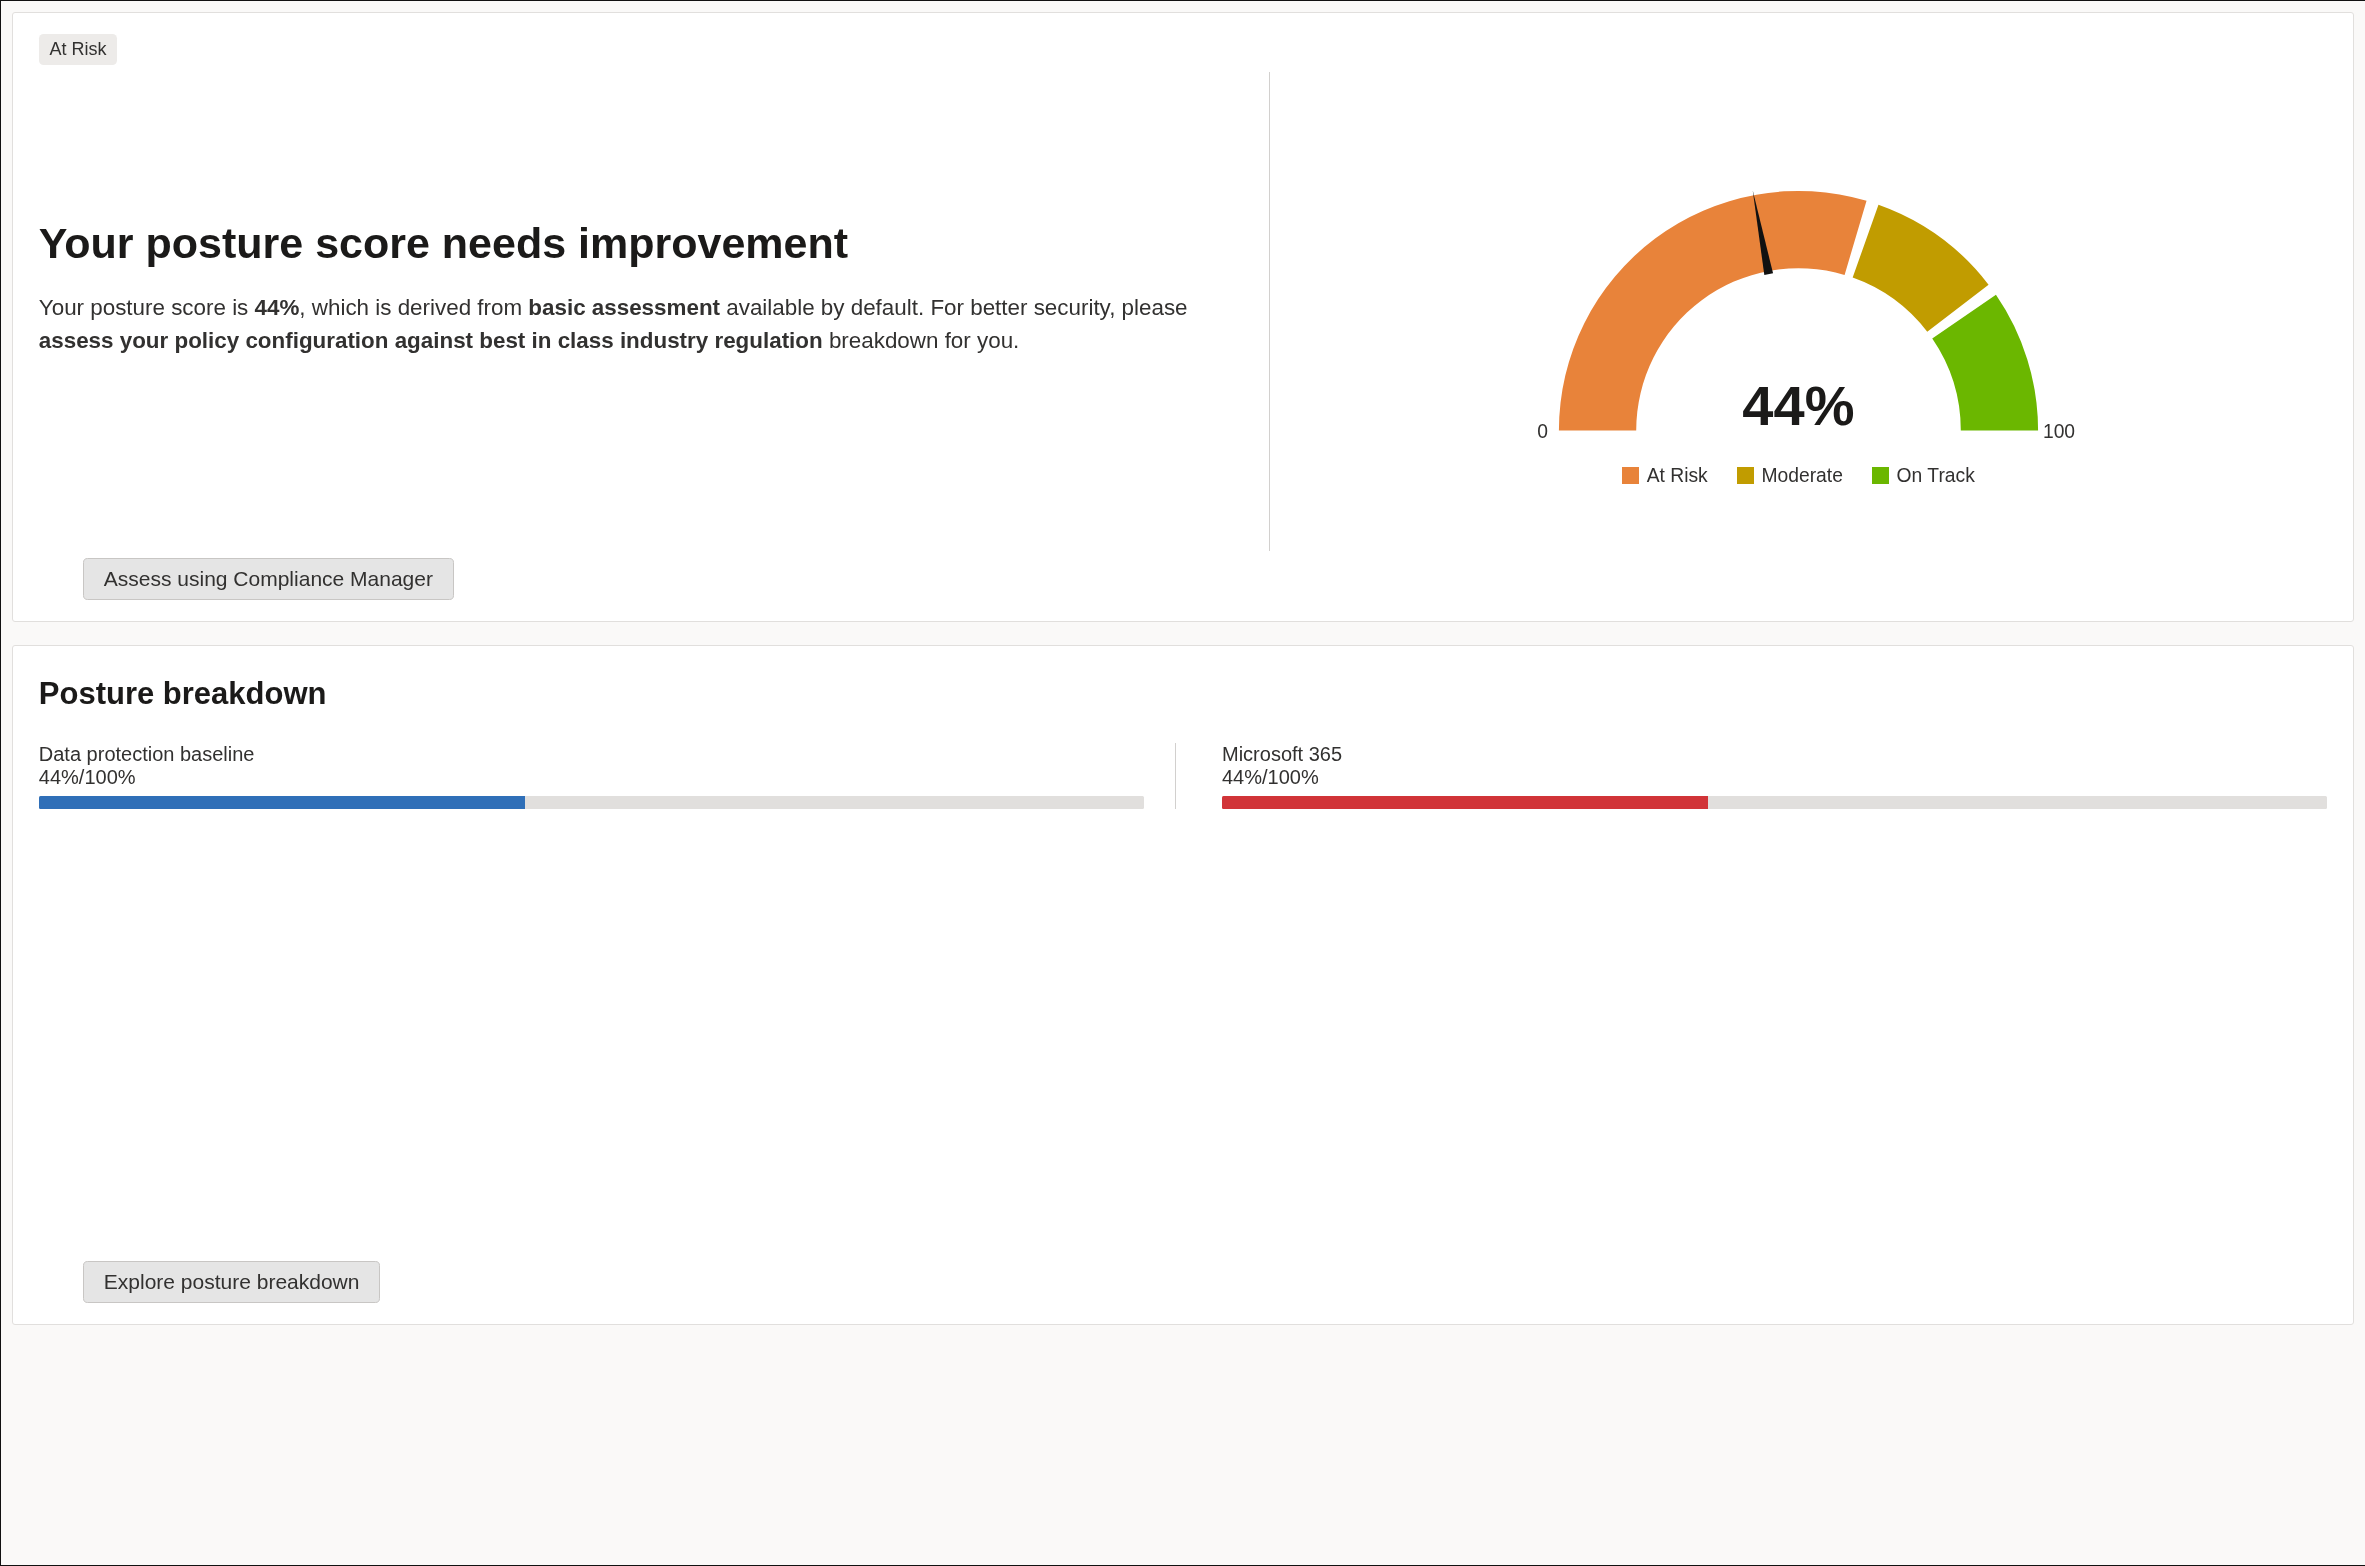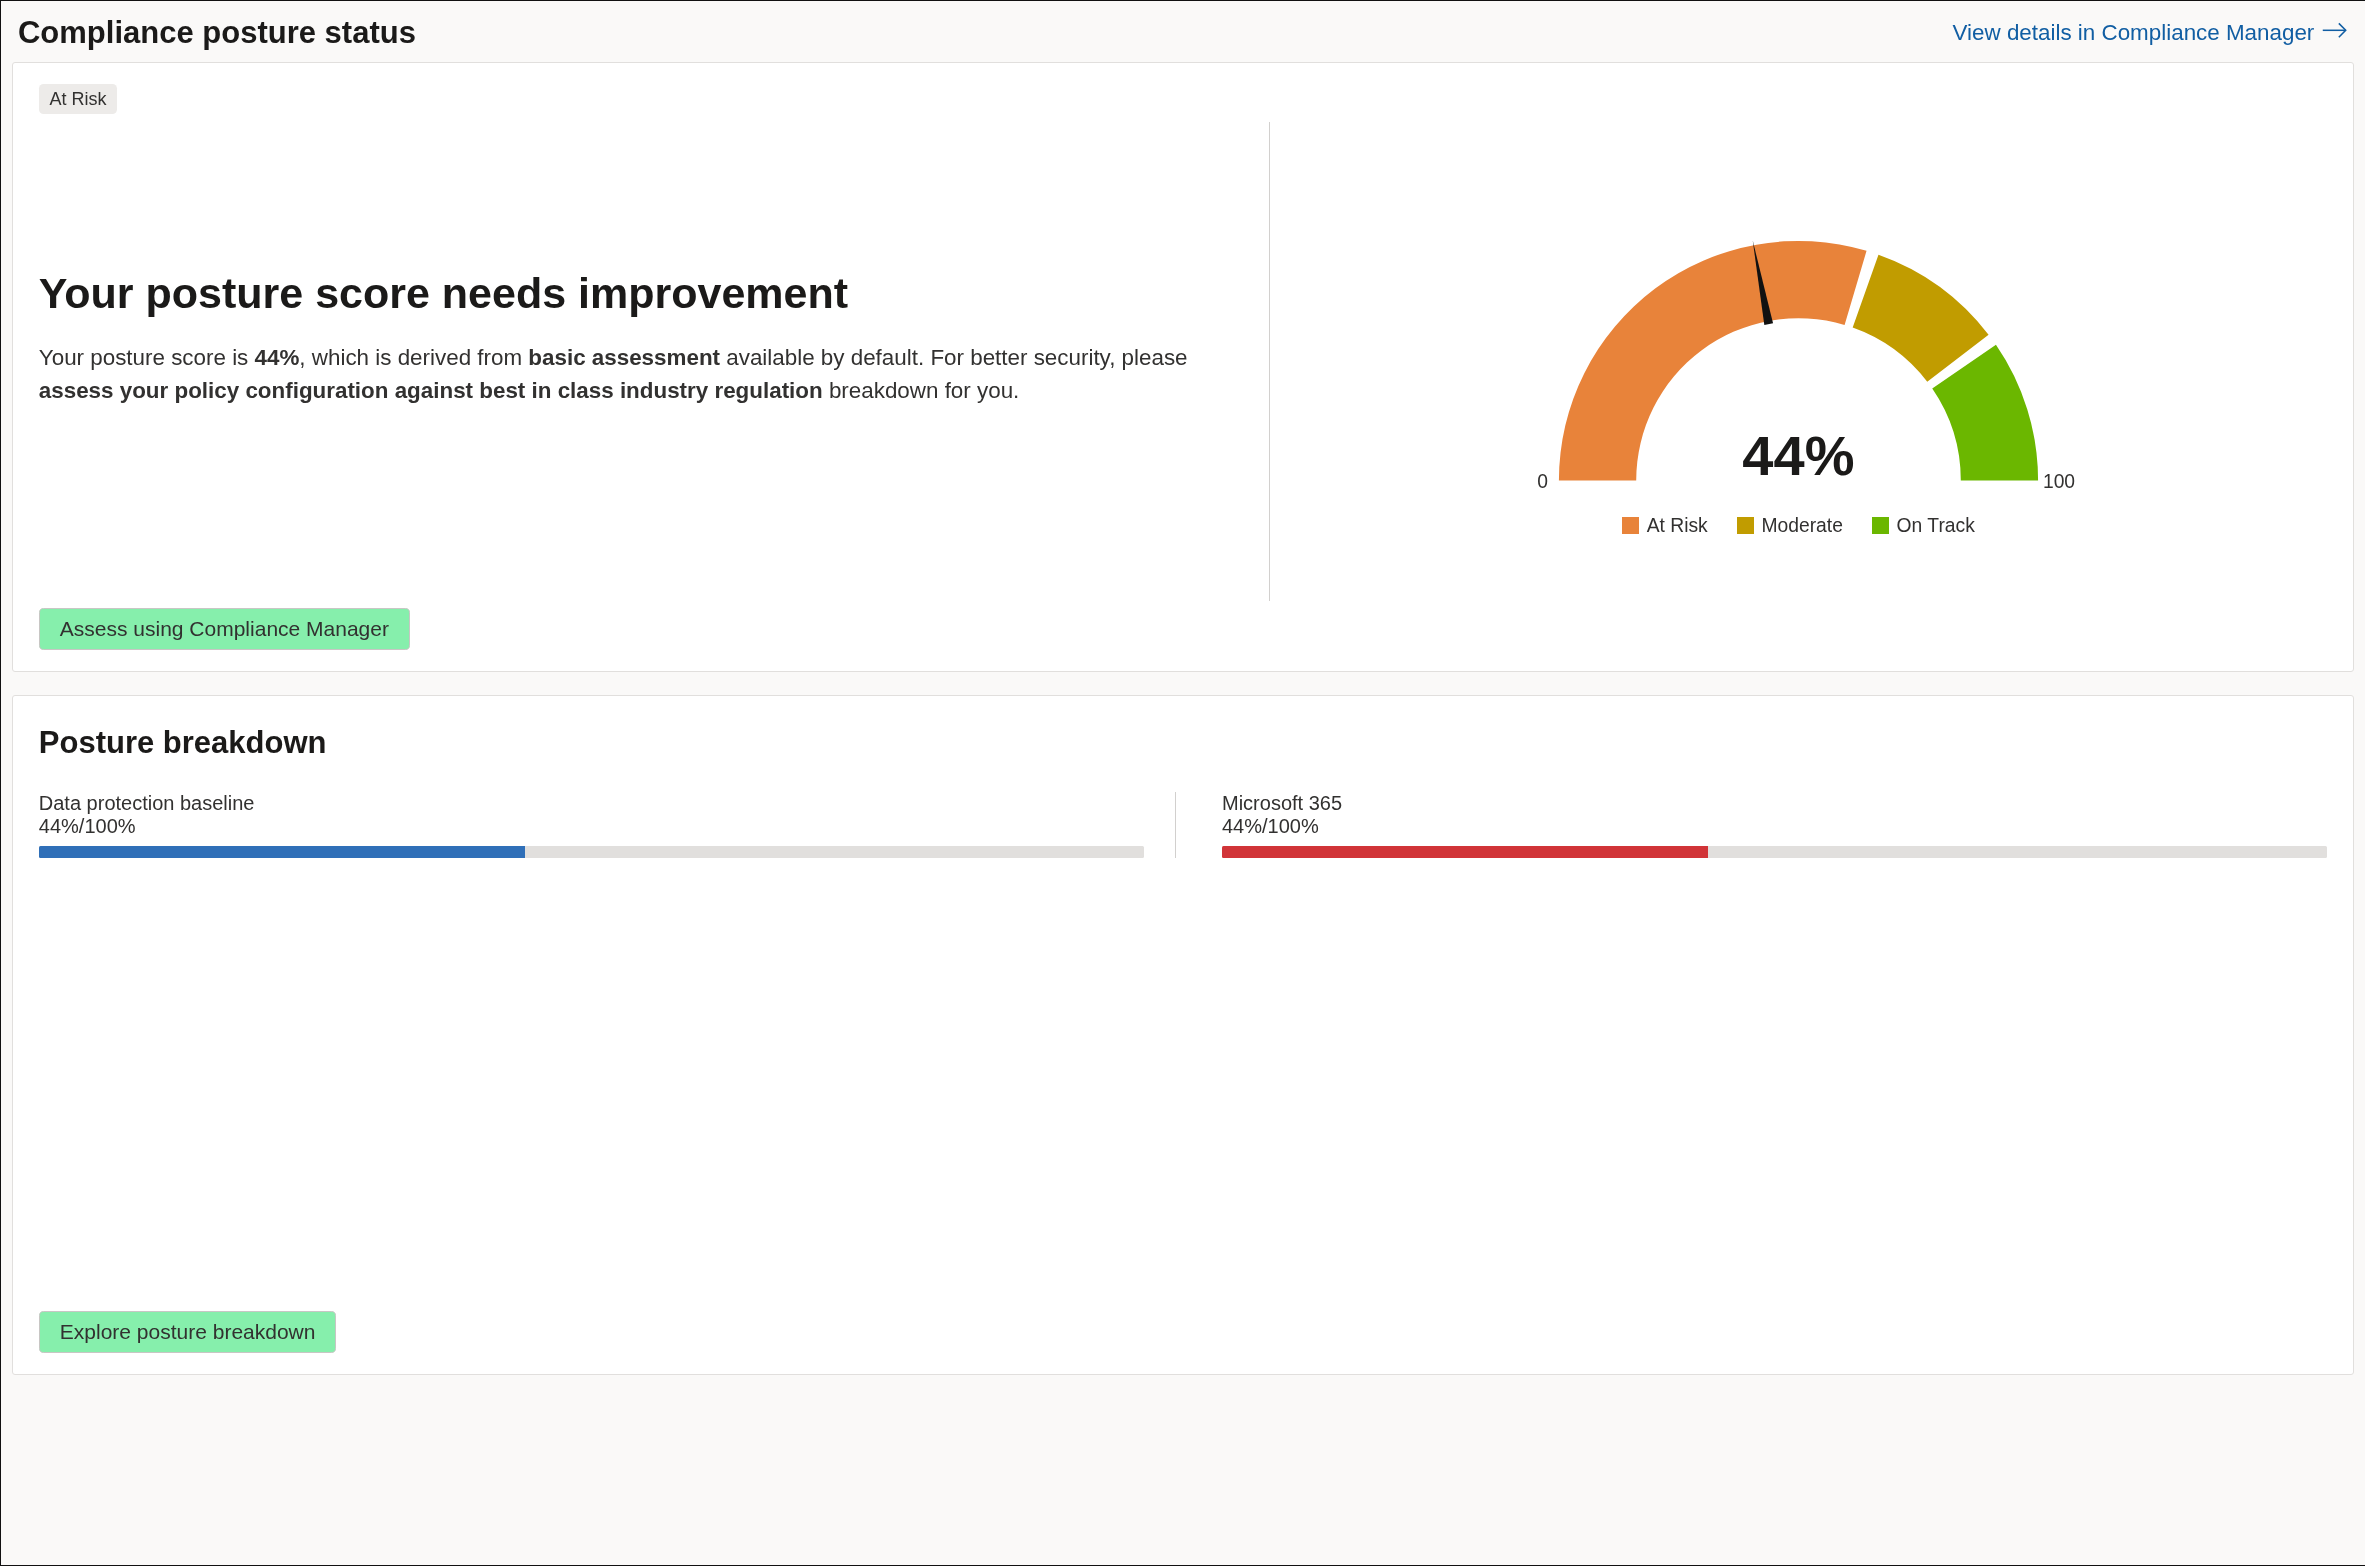--- a/index.html
+++ b/index.html
@@ -86,27 +86,28 @@
     line-height: 1.5;
     color: #323130;
     max-width: 1175px;
   }
   .score-desc b { font-weight: 600; }
 
   .btn {
     display: inline-flex;
     align-items: center;
     border: 0.8px solid #c8c6c4;
-    background: #86efac;
+    background: #e5e5e5;
     color: #323130;
     font-size: 21px;
     padding: 7.7px 20px;
     border-radius: 4.6px;
     cursor: pointer;
     font-family: inherit;
+    margin-left: 44px;
   }
   .score-card .btn { margin-top: 178px; }
 
   .gauge-wrap {
     position: relative;
     width: 541px;
     height: 286px;
     display:flex;
     align-items:flex-end;
     justify-content:center;
@@ -178,32 +179,20 @@
     height: 100%;
   }
   .card.breakdown { min-height: 680px; display:flex; flex-direction:column; }
   .breakdown-spacer { flex:1; }
 </style>
 </head>
 <body>
 
 <div class="outer">
 
-  <div class="page-header">
-    <div class="page-title">Compliance posture status</div>
-    <a class="header-link">
-      <span>View details in Compliance Manager</span>
-      <span>
-        <svg width="26" height="18.6" viewBox="0 0 34 24" fill="none" stroke-width="2">
-          <line x1="1" y1="12" x2="31" y2="12"></line>
-          <polyline points="22,3 31,12 22,21"></polyline>
-        </svg>
-      </span>
-    </a>
-  </div>
 
   <div class="card score-card">
     <span class="status-badge">At Risk</span>
 
     <div class="score-row">
       <div class="score-left">
         <h2 class="score-heading">Your posture score needs improvement</h2>
         <p class="score-desc">
           <span>Your posture score is </span><b>44%</b><span>, which is derived from </span><b>basic assessment</b><span> available by default. For better security, please </span><b>assess your policy configuration against best in class industry regulation</b><span> breakdown for you.</span>
         </p>

